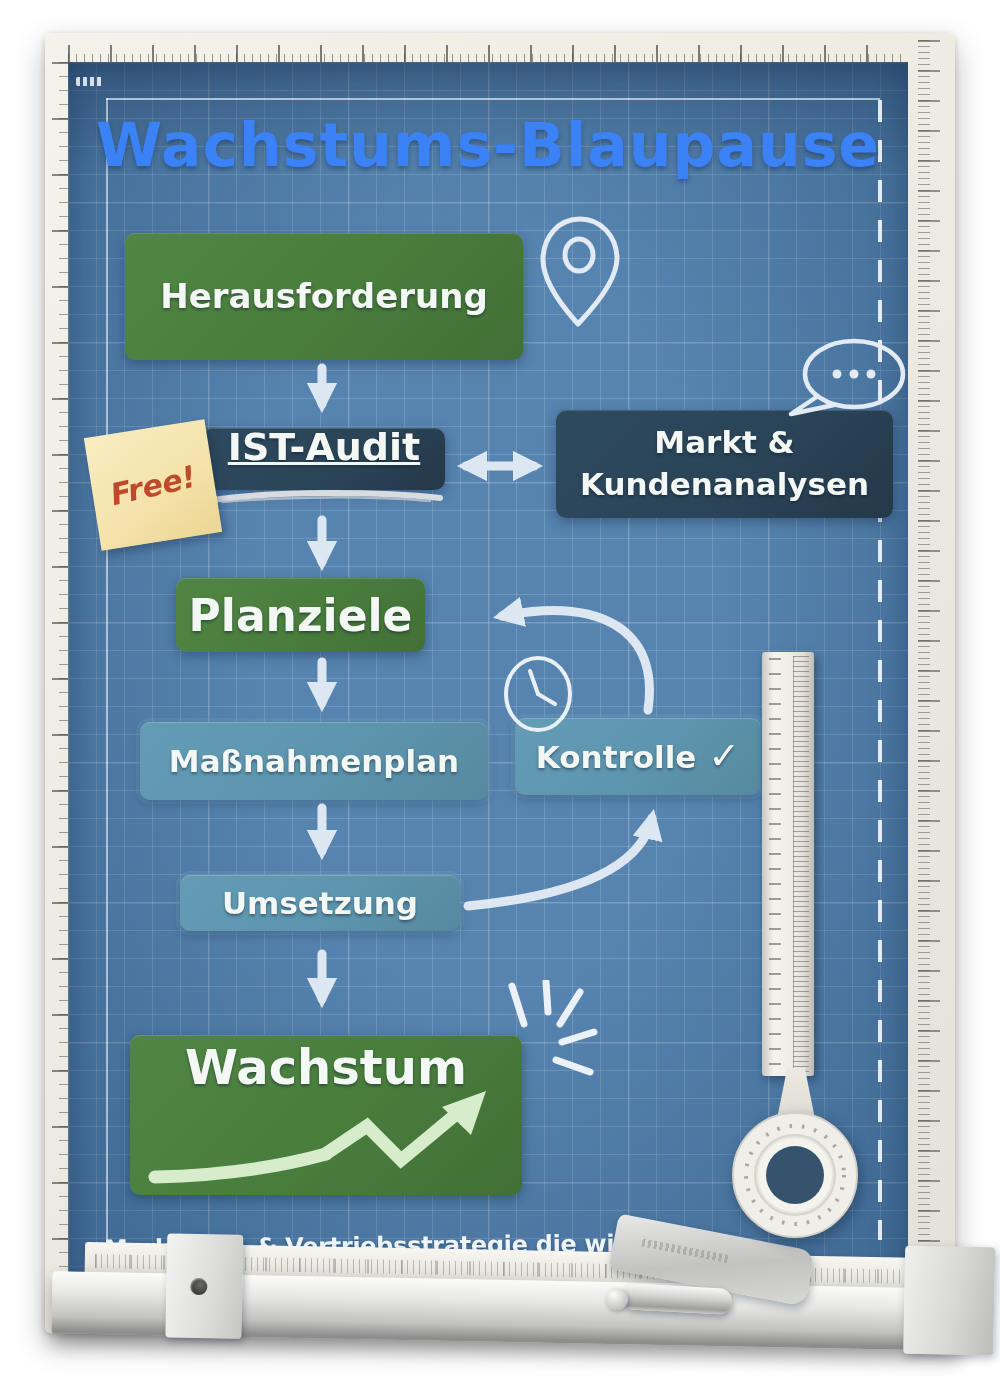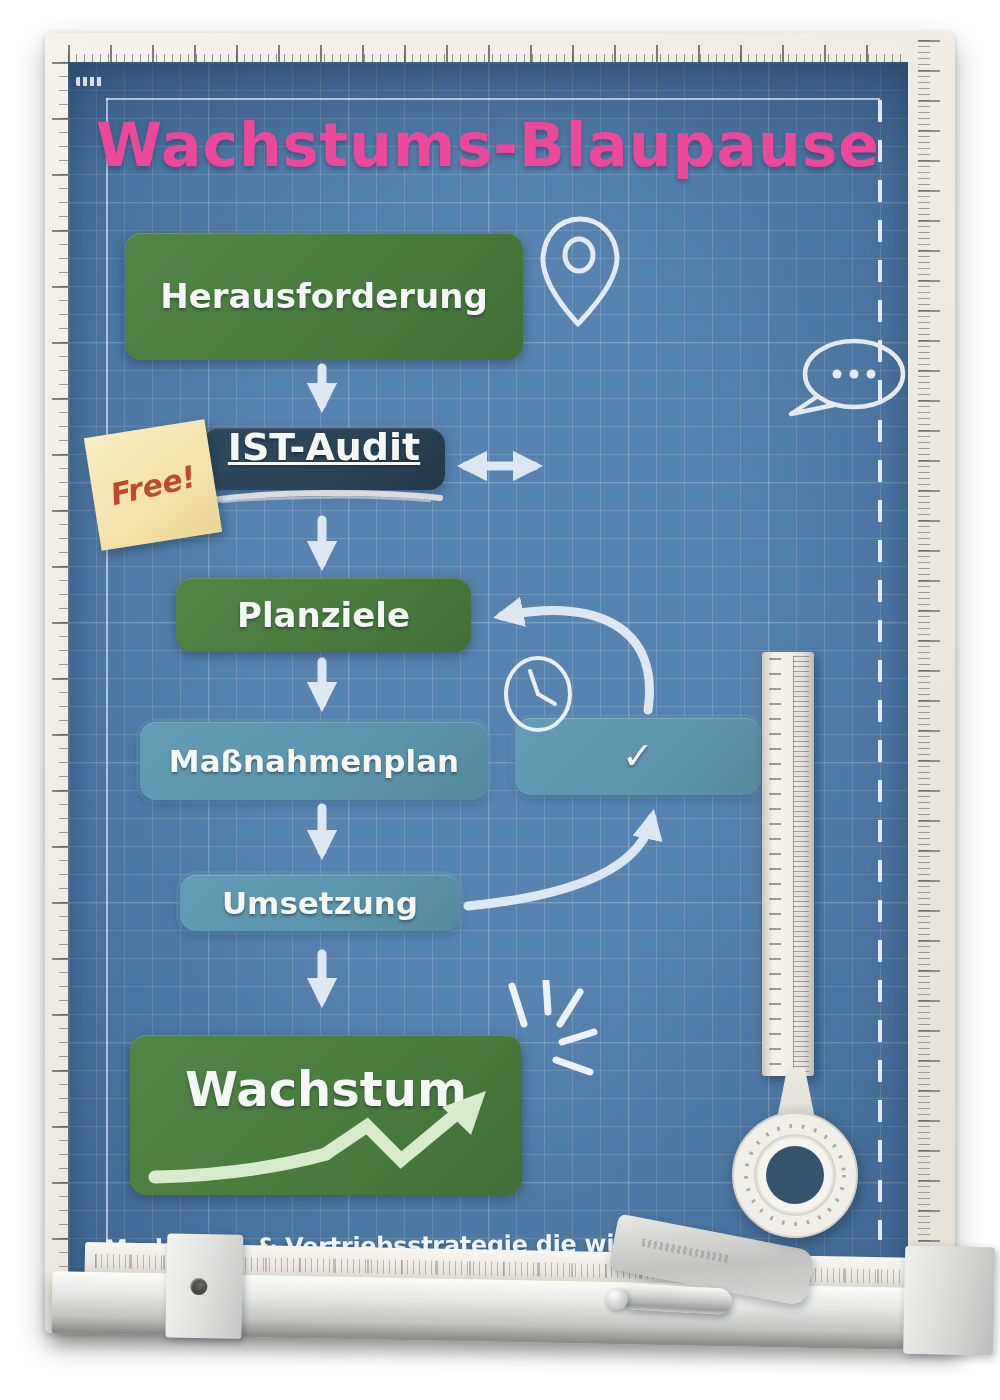--- a/index.html
+++ b/index.html
@@ -49,45 +49,45 @@
        background:rgba(255,255,255,.35);}
   .frame-dashed{position:absolute;left:878px;top:100px;width:4px;height:1140px;z-index:4;
        background:repeating-linear-gradient(to bottom,rgba(255,255,255,.85) 0 22px,transparent 22px 40px);}
   .corner-mark{position:absolute;width:28px;height:9px;z-index:4;opacity:.85;border-radius:2px;
        background:repeating-linear-gradient(to right,rgba(255,255,255,.95) 0 4px,transparent 4px 7px);}
   .cm-top{left:76px;top:77px;}
   .cm-bottom{left:74px;top:1282px;}
 
   
   .title{position:absolute;left:68px;top:110px;width:840px;z-index:5;text-align:center;
-       font-size:60px;font-weight:bold;color:#ec4899;letter-spacing:1px;
+       font-size:60px;font-weight:bold;color:#3b82f6;letter-spacing:1px;
        text-shadow:0 3px 4px rgba(15,35,65,.35);}
   .tagline{position:absolute;left:104px;top:1232px;width:560px;z-index:6;
        font-size:24px;font-weight:bold;color:#eef4f8;letter-spacing:-.3px;
        transform:rotate(-.6deg);text-shadow:0 2px 3px rgba(15,35,65,.4);}
 
   
   .node{position:absolute;z-index:5;display:flex;flex-direction:column;align-items:center;
        justify-content:center;color:#f4f8f4;font-weight:bold;text-align:left;
-       border-radius:16px;box-shadow:0 4px 12px rgba(10,30,60,.35),inset 0 1px 0 rgba(255,255,255,.14);
+       border-radius:10px;box-shadow:0 4px 12px rgba(10,30,60,.35),inset 0 1px 0 rgba(255,255,255,.14);
        text-shadow:0 2px 3px rgba(10,25,45,.45);}
   .green{background:linear-gradient(135deg,#518545 0%,#497d3c 55%,#426f36 100%);}
   .navy{background:linear-gradient(135deg,#2e4a5f 0%,#2a4356 60%,#24394a 100%);}
   .teal{background:linear-gradient(135deg,#629eb8 0%,#5d95ae 55%,#568ba3 100%);
        background:linear-gradient(135deg,#649cb5 0%,#5d95ae 55%,#56899f 100%);
        box-shadow:0 4px 10px rgba(10,30,60,.28),0 0 0 4px rgba(125,170,195,.25),inset 0 1px 0 rgba(255,255,255,.18);}
   .n-challenge{left:125px;top:233px;width:398px;height:127px;font-size:34px;line-height:1.32;}
   .n-audit{left:203px;top:428px;width:242px;height:62px;font-size:38px;padding-bottom:24px;text-decoration:underline;}
   .n-market{left:556px;top:410px;width:337px;height:108px;font-size:31px;line-height:1.35;}
-  .n-goals{left:176px;top:578px;width:295px;height:74px;font-size:34px;}
+  .n-goals{left:176px;top:578px;width:249px;height:74px;font-size:44px;}
   .n-plan{left:140px;top:722px;width:348px;height:78px;font-size:31px;}
   .n-control{left:515px;top:718px;width:246px;height:77px;font-size:31px;flex-direction:row;gap:12px;}
   .n-control .check{font-size:38px;font-weight:normal;margin-top:-2px;}
   .n-execution{left:180px;top:875px;width:280px;height:56px;font-size:31px;}
-  .n-growth{left:130px;top:1035px;width:392px;height:160px;font-size:48px;justify-content:flex-start;padding-top:26px;}
+  .n-growth{left:130px;top:1035px;width:392px;height:160px;font-size:48px;justify-content:flex-start;padding-top:4px;}
   .audit-underline{position:absolute;left:206px;top:489px;width:240px;height:18px;z-index:6;}
   .growth-chart{position:absolute;left:0;top:0;width:392px;height:160px;}
 
   
   .sticky{position:absolute;left:92px;top:428px;width:122px;height:114px;z-index:6;
        background:linear-gradient(150deg,#f8ecc2 0%,#f4e2a9 60%,#ecd594 100%);
        transform:rotate(-9deg);box-shadow:3px 5px 9px rgba(20,35,60,.35);
        display:flex;align-items:center;justify-content:center;}
   .sticky span{color:#bf4a2b;font-size:30px;font-weight:bold;font-style:italic;
        transform:rotate(-4deg);text-shadow:none;}
@@ -164,27 +164,32 @@
 
   <div class="title">Wachstums-Blaupause</div>
   <div class="tagline">Marketing- &amp; Vertriebsstrategie die wirkt!</div>
 
   <div class="node green n-challenge">
     <span>Herausforderung</span>
   </div>
   <div class="node navy n-audit">
     <span>IST-Audit</span>
   </div>
+  <div class="node navy n-market">
+    <span>Markt &amp;</span>
+    <span>Kundenanalysen</span>
+  </div>
   <div class="node green n-goals">
     <span>Planziele</span>
   </div>
   <div class="node teal n-plan">
     <span>Maßnahmenplan</span>
   </div>
   <div class="node teal n-control">
+    <span>Kontrolle</span>
     <span class="check">✓</span>
   </div>
   <div class="node teal n-execution">
     <span>Umsetzung</span>
   </div>
   <div class="node green n-growth">
     <span>Wachstum</span>
     <svg class="growth-chart" viewBox="0 0 392 160">
       <path d="M25 142 Q120 140 196 119" fill="none" stroke="#d6ecca" stroke-width="13" stroke-linecap="round"></path>
       <path d="M194 120 L237 91 L271 125 L330 76" fill="none" stroke="#d6ecca" stroke-width="13" stroke-linejoin="miter"></path>

